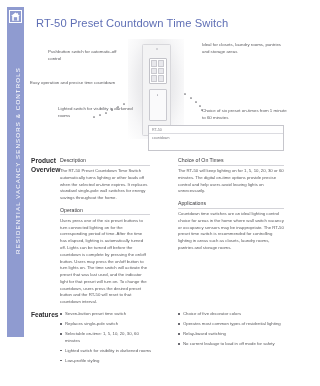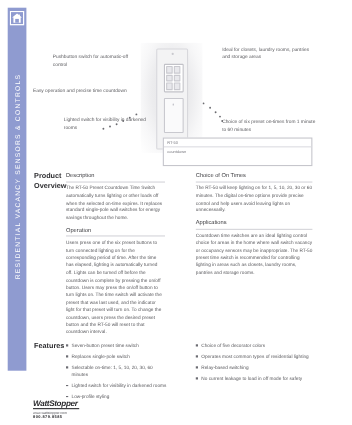--- a/index.html
+++ b/index.html
@@ -222,20 +222,21 @@
       <svg width="11" height="11" viewBox="0 0 16 16">
         <rect x="0" y="0" width="16" height="16" fill="#8f9bd0"></rect>
         <path d="M8 2 L14.5 7.2 L12.8 7.2 L12.8 14 L3.2 14 L3.2 7.2 L1.5 7.2 Z" fill="#ffffff"></path>
         <rect x="5.6" y="9" width="4.8" height="5" fill="#8f9bd0"></rect>
         <rect x="10" y="3.2" width="1.7" height="2.6" fill="#ffffff"></rect>
       </svg>
     </div>
     <div class="sidebar-label">RESIDENTIAL VACANCY SENSORS &amp; CONTROLS</div>
   </div>
 
+  <div class="page-title">RT-50 Preset Countdown Time Switch</div>
 
   <div class="hero">
 
     <svg class="leader" width="262" height="110" viewBox="0 0 262 110" style="left:0; top:0;">
       <g fill="#6b6b70">
         <circle cx="64" cy="81" r="0.85"></circle>
         <circle cx="70" cy="79" r="0.85"></circle>
         <circle cx="76" cy="77" r="0.85"></circle>
         <circle cx="82" cy="74" r="0.85"></circle>
         <circle cx="88" cy="71" r="0.85"></circle>
@@ -317,20 +318,14 @@
 
   <div class="feat feat-right">
     <ul>
       <li>Choice of five decorator colors</li>
       <li>Operates most common types of residential lighting</li>
       <li>Relay-based switching</li>
       <li>No current leakage to load in off mode for safety</li>
     </ul>
   </div>
 
-  <div class="footer">
-    <div class="brand">WattStopper</div>
-    <div class="brand-rule"></div>
-    <div class="brand-sub">www.wattstopper.com</div>
-    <div class="brand-phone">800.879.8585</div>
-  </div>
 
 </div>
 
 </body></html>

